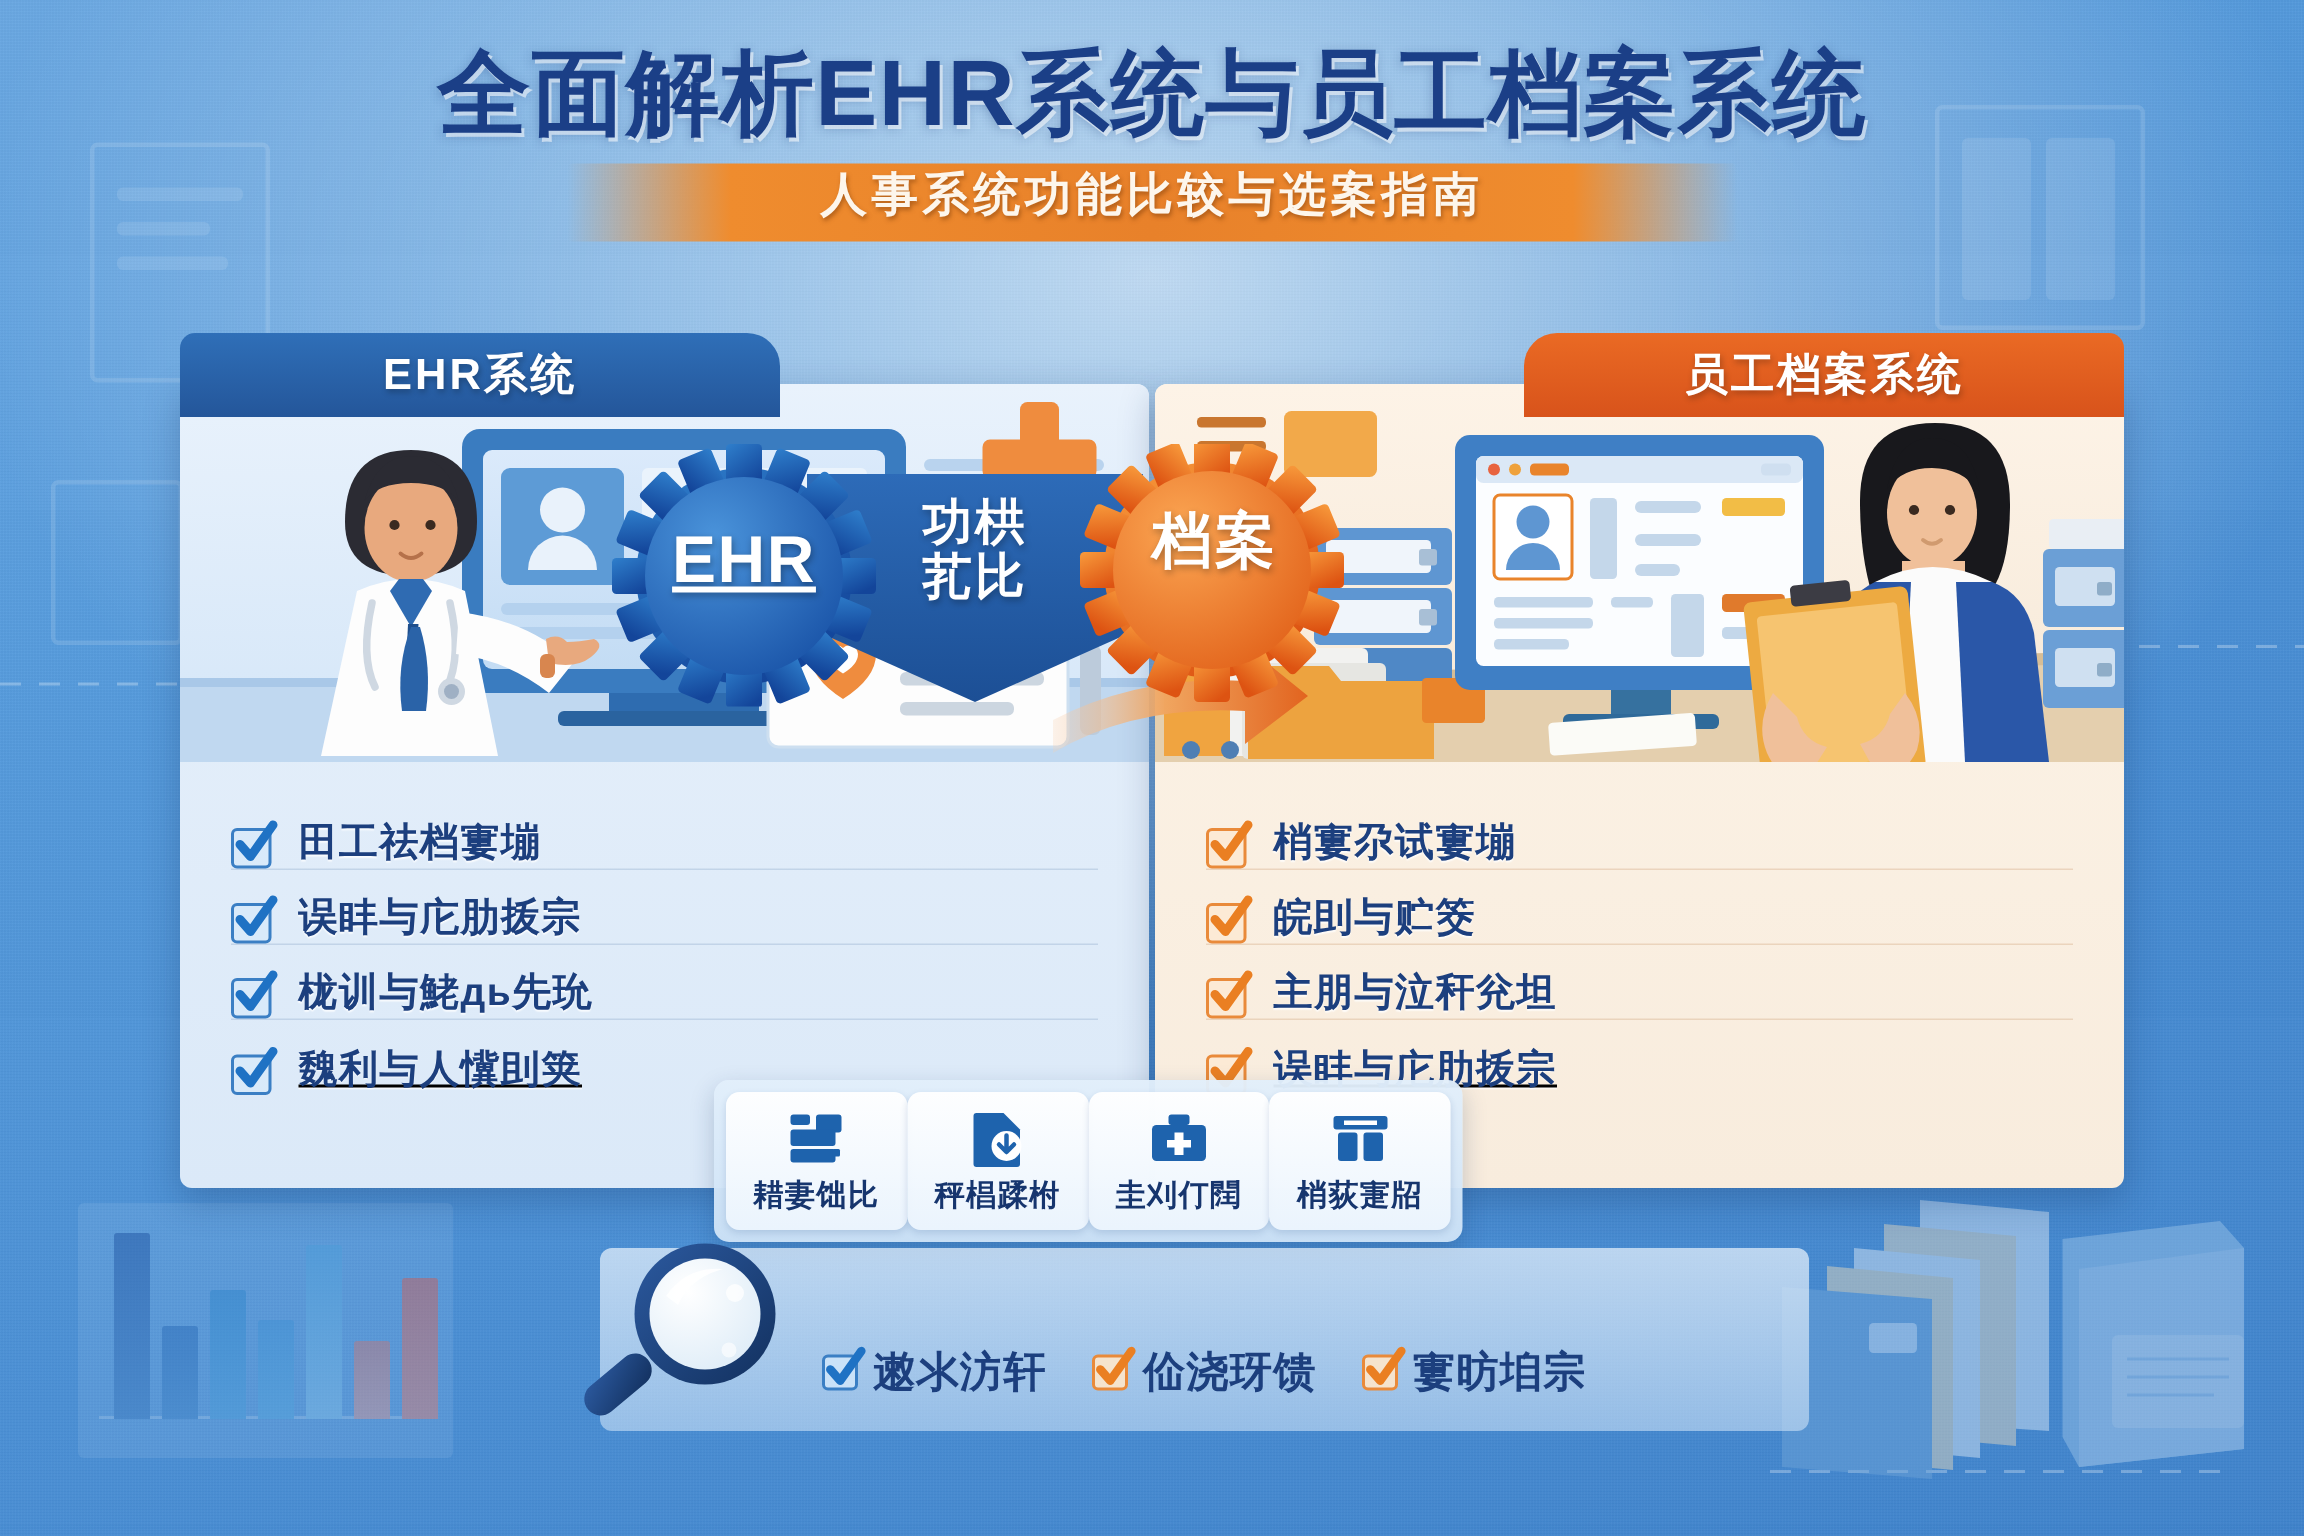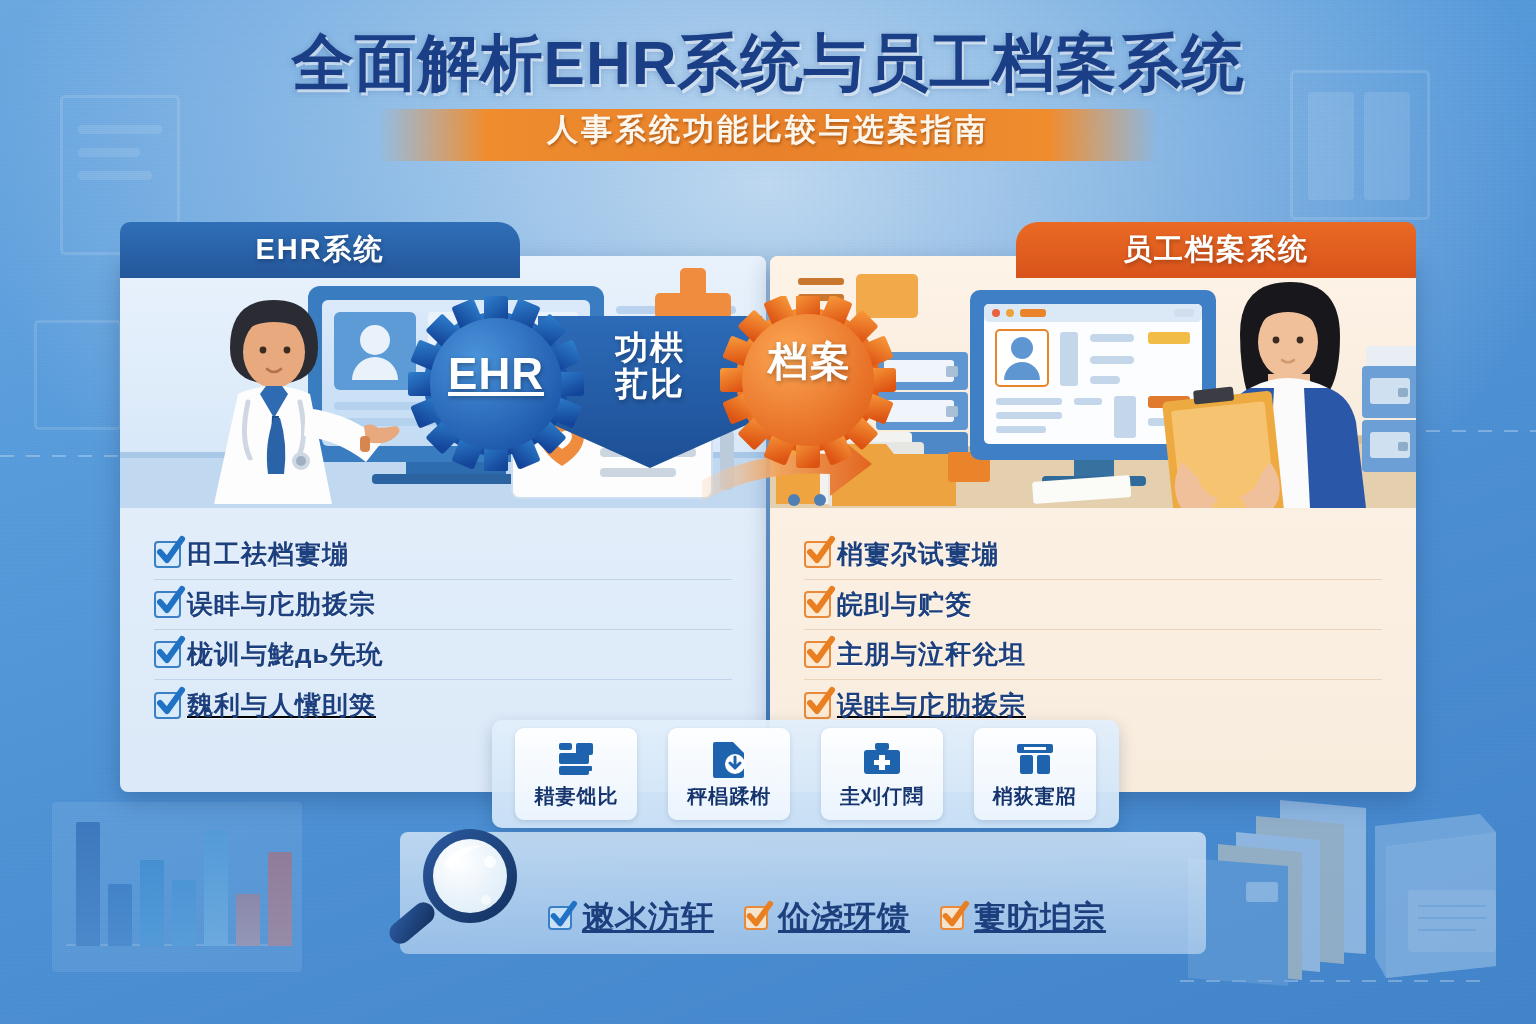--- a/index.html
+++ b/index.html
@@ -93,21 +93,21 @@
     box-shadow: 0 8px 24px rgba(18,48,95,0.28);
   }
   .card.left  { left: 0;  background: linear-gradient(180deg, #e8f1fb 0%, #dbe9f8 100%); }
   .card.right { right: 0; background: linear-gradient(180deg, #fdf4e8 0%, #f8ecdd 100%); }
 
   .illus { position: absolute; left: 0; right: 0; top: 0; height: 252px; overflow: hidden; }
 
   
   .checklist { position: absolute; left: 0; right: 0; top: 256px; bottom: 0; padding: 18px 34px 0; }
   .check-row {
-    display: flex; align-items: center; gap: 6px;
+    display: flex; align-items: flex-end; gap: 18px;
     height: 50px; border-bottom: 1px solid rgba(120,150,190,0.28);
   }
   .card.right .check-row { border-bottom-color: rgba(205,160,120,0.34); }
   .check-row:last-child { border-bottom: none; text-decoration: underline; }
   .cbox {
     width: 27px; height: 27px; border-radius: 4px; flex: 0 0 auto; position: relative;
   }
   .cbox.blue   { border: 2px solid #3b7fc4; background: rgba(215,233,250,.75); }
   .cbox.orange { border: 2px solid #e98a3a; background: rgba(253,233,210,.8); }
   .cbox svg { position: absolute; left: -4px; top: -9px; }
@@ -125,25 +125,25 @@
     position: absolute; color: #fff; font-weight: bold;
     text-shadow: 1px 2px 5px rgba(0,0,0,0.32);
     text-align: center; line-height: 1.08;
   }
   .gear-label.ehr { left: 46px; top: 54px; width: 160px; font-size: 44px; letter-spacing: 1px; text-decoration: underline; }
   .gear-label.arc { right: 40px; top: 44px; width: 160px; font-size: 40px; letter-spacing: 2px; }
   .gear-label.mid { left: 200px; top: 34px; width: 160px; font-size: 33px; letter-spacing: 2px; }
 
   
   .features {
-    position: absolute; left: 476px; top: 720px; width: 627px; height: 108px;
+    position: absolute; left: 476px; top: 720px; width: 499px; height: 108px;
     background: linear-gradient(180deg, rgba(226,239,251,.96) 0%, rgba(205,226,246,.96) 100%);
     border-radius: 10px; display: flex; align-items: center; justify-content: space-around;
     box-shadow: 0 6px 16px rgba(18,48,95,0.22);
-    z-index: 7; padding: 0 8px; margin-left: 16px;
+    z-index: 7; padding: 0 8px;
   }
   .feature {
     width: 122px; height: 92px; border-radius: 9px;
     background: linear-gradient(180deg, rgba(255,255,255,.94), rgba(238,246,254,.9));
     display: flex; flex-direction: column; align-items: center; justify-content: center; gap: 4px;
     box-shadow: 0 2px 5px rgba(30,70,130,.16);
   }
   .feature .ficon { height: 40px; display: flex; align-items: center; }
   .feature .flabel { font-size: 20px; font-weight: bold; color: #16356e; letter-spacing: 1px; }
 
@@ -163,21 +163,21 @@
   }
   .cta-tags {
     position: absolute; left: 548px; top: 64px;
     display: flex; align-items: center; gap: 30px;
   }
   .tag { display: flex; align-items: center; gap: 10px; }
   .tag .tbox { width: 24px; height: 24px; border-radius: 4px; position: relative; flex: 0 0 auto; }
   .tag .tbox.blue   { border: 2px solid #3b7fc4; background: rgba(206,228,249,.9); }
   .tag .tbox.orange { border: 2px solid #e98a3a; background: rgba(252,230,203,.92); }
   .tag .tbox svg { position: absolute; left: -4px; top: -9px; }
-  .tag .tlabel { font-size: 32px; font-weight: bold; color: #1c3f7e; letter-spacing: 1px; text-decoration: underline; }
+  .tag .tlabel { font-size: 28px; font-weight: bold; color: #1c3f7e; letter-spacing: 1px; }
 </style>
 </head>
 <body>
 
 <div class="bg"></div>
 <div class="bg-noise"></div>
 
 <div>
   <div class="wm-o" style="left:60px; top:95px; width:120px; height:160px;"></div>
   <div class="wm" style="left:78px; top:125px; width:84px; height:9px;"></div>

